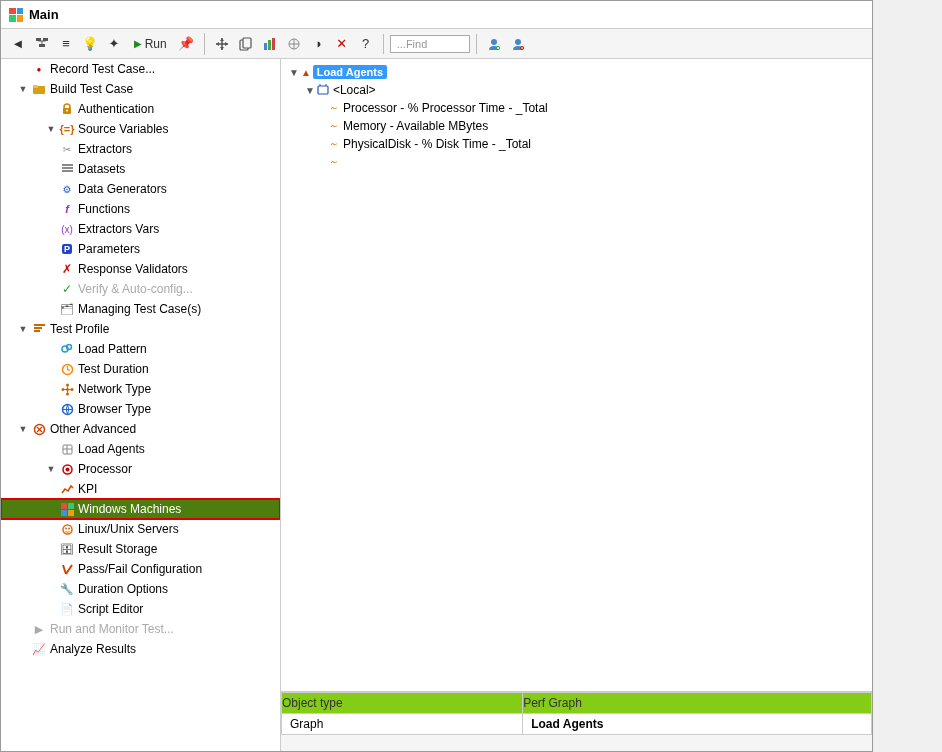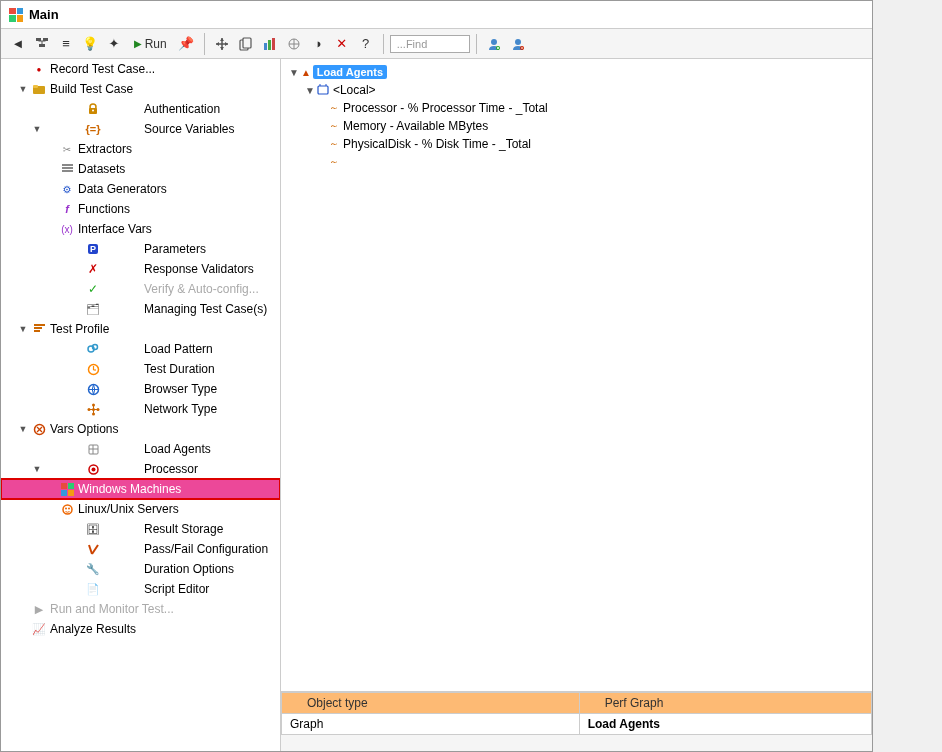--- a/index.html
+++ b/index.html
@@ -108,21 +108,21 @@
       min-height: 20px;
     }
     .tree-item.selected-outline {
       outline: 2px solid #e00;
       outline-offset: -2px;
       background: #3399ff;
       color: #fff;
     }
     .tree-item.grayed { color: #aaa; }
     .indent1 { padding-left: 16px; }
-    .indent2 { padding-left: 30px; gap: 40px; }
+    .indent2 { padding-left: 44px; }
     .indent3 { padding-left: 44px; }
     .tree-icon {
       width: 16px;
       height: 16px;
       display: inline-flex;
       align-items: center;
       justify-content: center;
       flex-shrink: 0;
       margin-right: 3px;
       font-size: 11px;
@@ -171,23 +171,23 @@
       border-top: 1px solid #ccc;
       background: #f5f5f5;
       height: 60px;
     }
     .bottom-table {
       width: 100%;
       border-collapse: collapse;
       font-size: 12px;
     }
     .bottom-table th {
-      background: #fdba74;
+      background: #84cc16;
       border: 1px solid #ccc;
-      padding: 3px 25px;
+      padding: 3px 0;
       text-align: left;
       font-weight: normal;
       color: #333;
     }
     .bottom-table td {
       border: 1px solid #ccc;
       padding: 3px 8px;
       background: #fff;
     }
     .bottom-table td.bold { font-weight: bold; }
@@ -367,21 +367,21 @@
 
       <div class="tree-item indent3">
         <span class="expand-icon"> </span>
         <span class="tree-icon" style="color:#9933cc;font-size:11px;font-style:italic;font-weight:bold;">f</span>
         <span>Functions</span>
       </div>
 
       <div class="tree-item indent3">
         <span class="expand-icon"> </span>
         <span class="tree-icon" style="color:#9933cc;font-size:10px;">(x)</span>
-        <span>Interface Vars</span>
+        <span>Extractors Vars</span>
       </div>
 
       <div class="tree-item indent2">
         <span class="expand-icon"> </span>
         <span class="tree-icon">
           <span style="background:#2244cc;color:#fff;border-radius:2px;padding:0 2px;font-size:9px;font-weight:bold;">P</span>
         </span>
         <span>Parameters</span>
       </div>
 
@@ -429,60 +429,60 @@
       <div class="tree-item indent2">
         <span class="expand-icon"> </span>
         <span class="tree-icon">
           <svg width="13" height="13" viewBox="0 0 13 13">
               <circle cx="6.5" cy="6.5" r="5" fill="none" stroke="#ff8800" stroke-width="1.5"></circle>
               <line x1="6.5" y1="3" x2="6.5" y2="7" stroke="#ff8800" stroke-width="1.2"></line>
               <line x1="6.5" y1="7" x2="9" y2="7" stroke="#ff8800" stroke-width="1.2"></line>
             </svg>
         </span>
         <span>Test Duration</span>
-      </div>
-
-      <div class="tree-item indent2">
-        <span class="expand-icon"> </span>
-        <span class="tree-icon">
-          <svg width="13" height="13" viewBox="0 0 13 13">
-              <circle cx="6.5" cy="6.5" r="5" fill="none" stroke="#2266cc" stroke-width="1.5"></circle>
-              <line x1="1.5" y1="6.5" x2="11.5" y2="6.5" stroke="#2266cc" stroke-width="1"></line>
-              <path d="M6.5 1.5 Q9 6.5 6.5 11.5 Q4 6.5 6.5 1.5" fill="none" stroke="#2266cc" stroke-width="1"></path>
-            </svg>
-        </span>
-        <span>Browser Type</span>
       </div>
 
       <div class="tree-item indent2">
         <span class="expand-icon"> </span>
         <span class="tree-icon">
           <svg width="13" height="13" viewBox="0 0 13 13">
               <line x1="6.5" y1="2" x2="6.5" y2="11" stroke="#cc6600" stroke-width="1"></line>
               <line x1="2" y1="6.5" x2="11" y2="6.5" stroke="#cc6600" stroke-width="1"></line>
               <circle cx="6.5" cy="2" r="1.5" fill="#cc6600"></circle>
               <circle cx="6.5" cy="11" r="1.5" fill="#cc6600"></circle>
               <circle cx="2" cy="6.5" r="1.5" fill="#cc6600"></circle>
               <circle cx="11" cy="6.5" r="1.5" fill="#cc6600"></circle>
               <circle cx="6.5" cy="6.5" r="1.5" fill="#cc6600"></circle>
             </svg>
         </span>
         <span>Network Type</span>
       </div>
 
+      <div class="tree-item indent2">
+        <span class="expand-icon"> </span>
+        <span class="tree-icon">
+          <svg width="13" height="13" viewBox="0 0 13 13">
+              <circle cx="6.5" cy="6.5" r="5" fill="none" stroke="#2266cc" stroke-width="1.5"></circle>
+              <line x1="1.5" y1="6.5" x2="11.5" y2="6.5" stroke="#2266cc" stroke-width="1"></line>
+              <path d="M6.5 1.5 Q9 6.5 6.5 11.5 Q4 6.5 6.5 1.5" fill="none" stroke="#2266cc" stroke-width="1"></path>
+            </svg>
+        </span>
+        <span>Browser Type</span>
+      </div>
+
       <div class="tree-item indent1">
         <span class="expand-icon">▼</span>
         <span class="tree-icon">
           <svg width="13" height="13" viewBox="0 0 13 13">
               <circle cx="6.5" cy="6.5" r="5" fill="none" stroke="#cc4400" stroke-width="1.5"></circle>
               <line x1="4" y1="4" x2="9" y2="9" stroke="#cc4400" stroke-width="1.2"></line>
               <line x1="9" y1="4" x2="4" y2="9" stroke="#cc4400" stroke-width="1.2"></line>
             </svg>
         </span>
-        <span>Vars Options</span>
+        <span>Other Advanced</span>
       </div>
 
       <div class="tree-item indent2">
         <span class="expand-icon"> </span>
         <span class="tree-icon">
           <svg width="13" height="13" viewBox="0 0 13 13">
               <rect x="2" y="2" width="9" height="9" rx="1" fill="none" stroke="#888" stroke-width="1"></rect>
               <line x1="2" y1="6" x2="11" y2="6" stroke="#888" stroke-width="1"></line>
               <line x1="6" y1="2" x2="6" y2="11" stroke="#888" stroke-width="1"></line>
             </svg>
@@ -494,22 +494,31 @@
         <span class="expand-icon">▼</span>
         <span class="tree-icon">
           <svg width="13" height="13" viewBox="0 0 13 13">
               <circle cx="6.5" cy="6.5" r="4.5" fill="none" stroke="#cc0000" stroke-width="1.5"></circle>
               <circle cx="6.5" cy="6.5" r="2" fill="#cc0000"></circle>
             </svg>
         </span>
         <span>Processor</span>
       </div>
 
-
-      <div class="tree-item indent3 selected-outline" style="outline: 2px solid #dd0000; outline-offset: -1px; background:#ec4899; color:#fff;">
+      <div class="tree-item indent3">
+        <span class="expand-icon"> </span>
+        <span class="tree-icon kpi-icon">
+          <svg width="13" height="13" viewBox="0 0 13 13">
+              <polyline points="1,10 4,6 7,8 10,3 12,5" fill="none" stroke="#cc4400" stroke-width="1.5"></polyline>
+            </svg>
+        </span>
+        <span>KPI</span>
+      </div>
+
+      <div class="tree-item indent3 selected-outline" style="outline: 2px solid #dd0000; outline-offset: -1px; background:#4d7c0f; color:#fff;">
         <span class="expand-icon"> </span>
         <span class="tree-icon">
           <div class="windows-icon-box">
             <span></span>
               <span></span>
               <span></span>
               <span></span>
           </div>
         </span>
         <span>Windows Machines</span>

